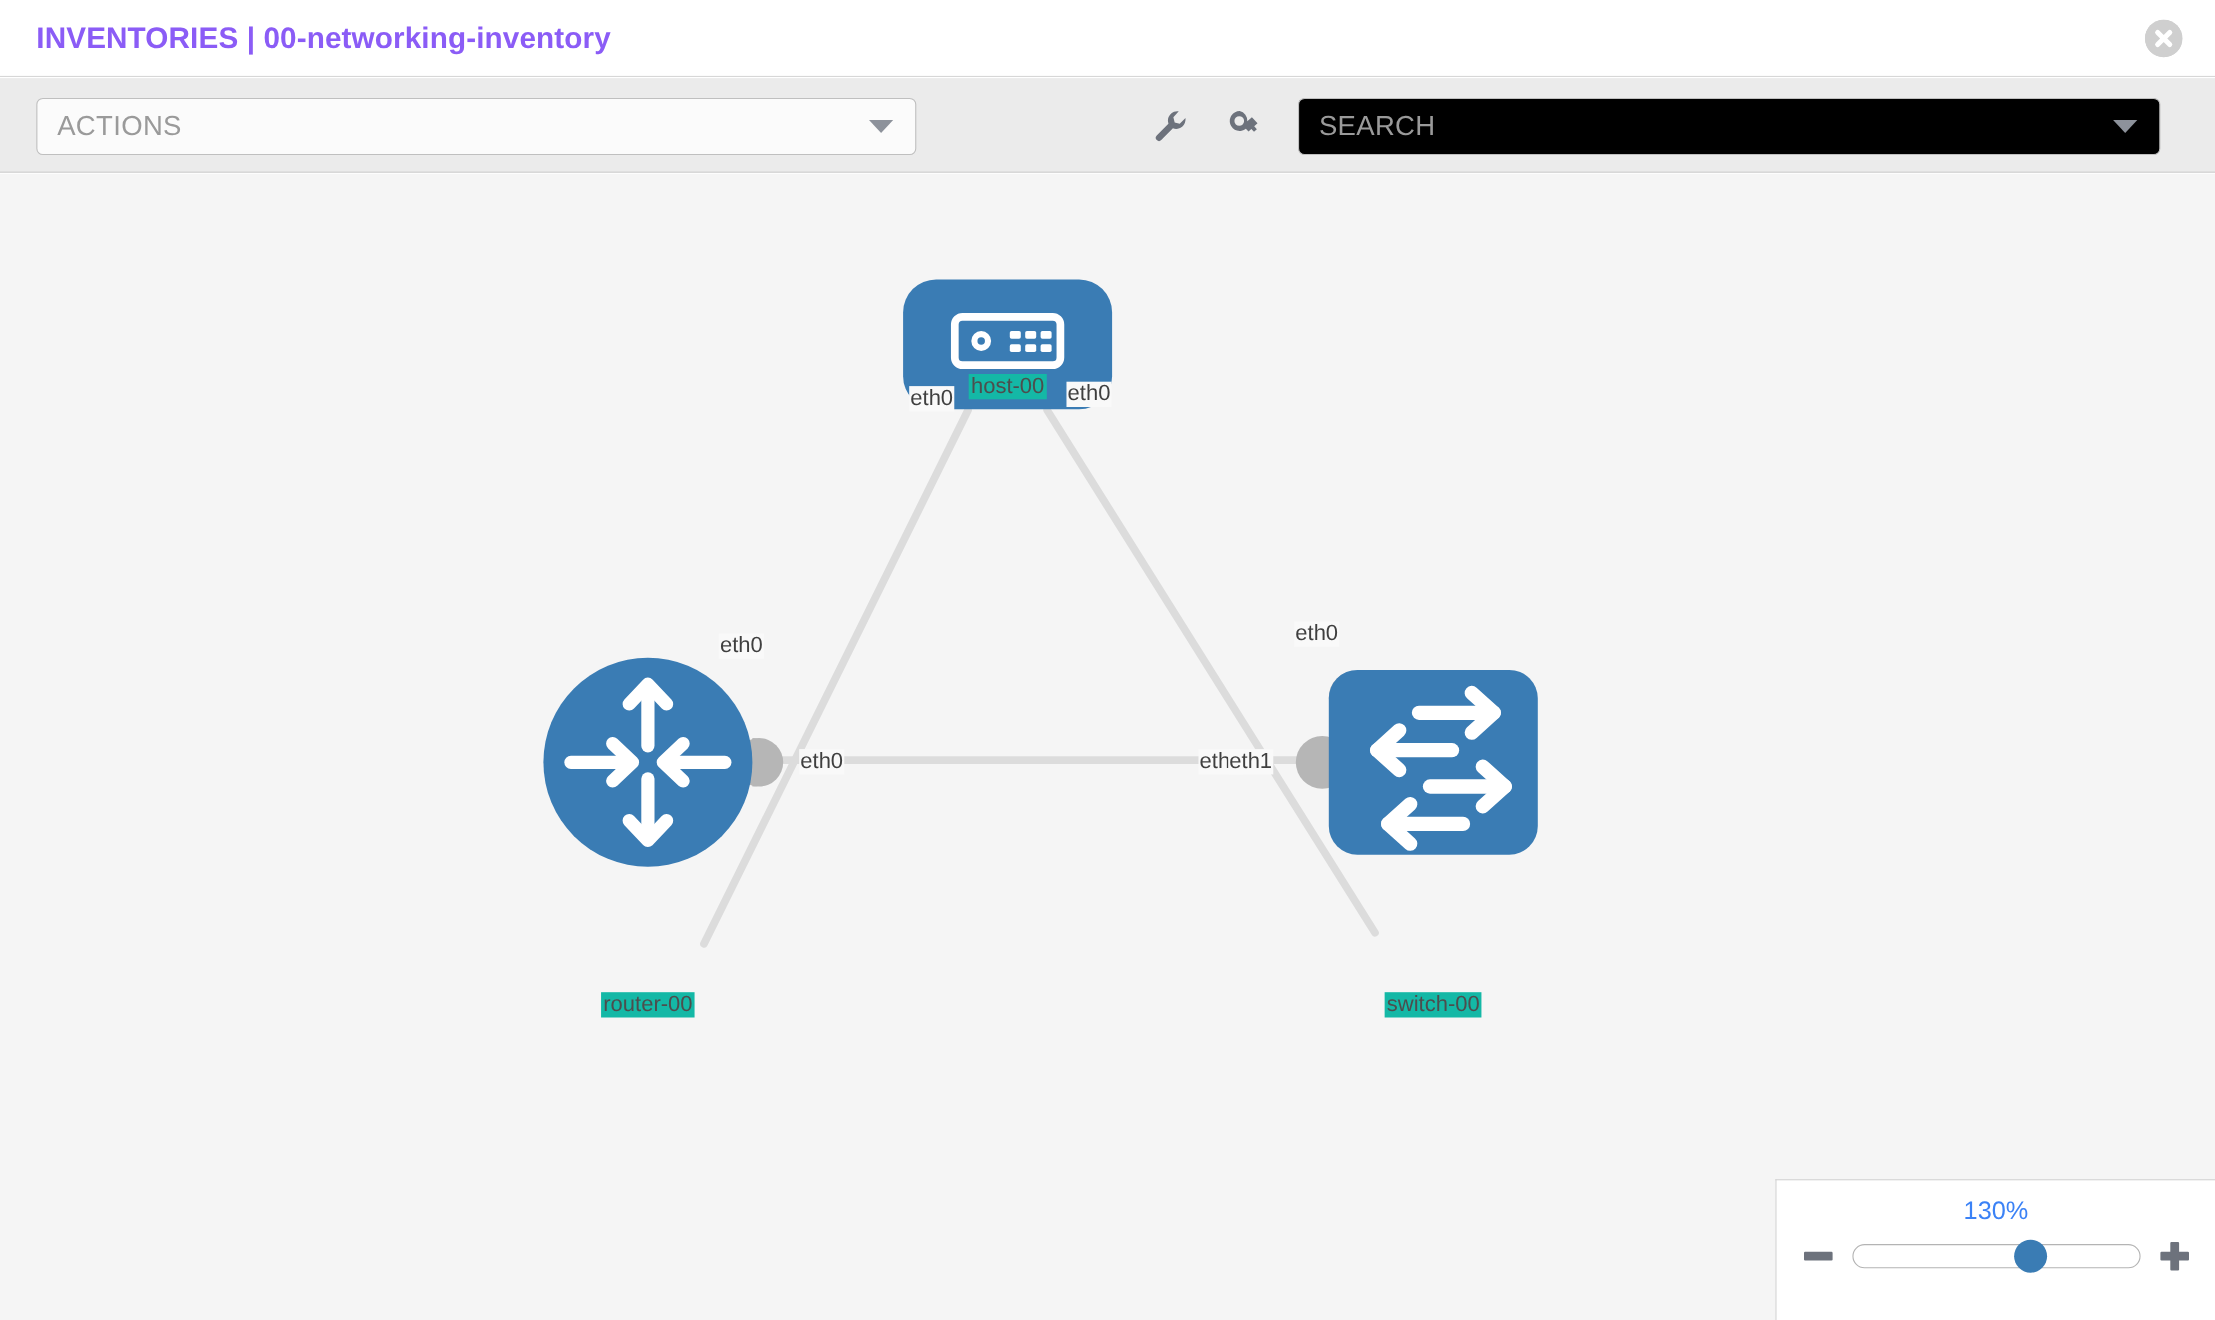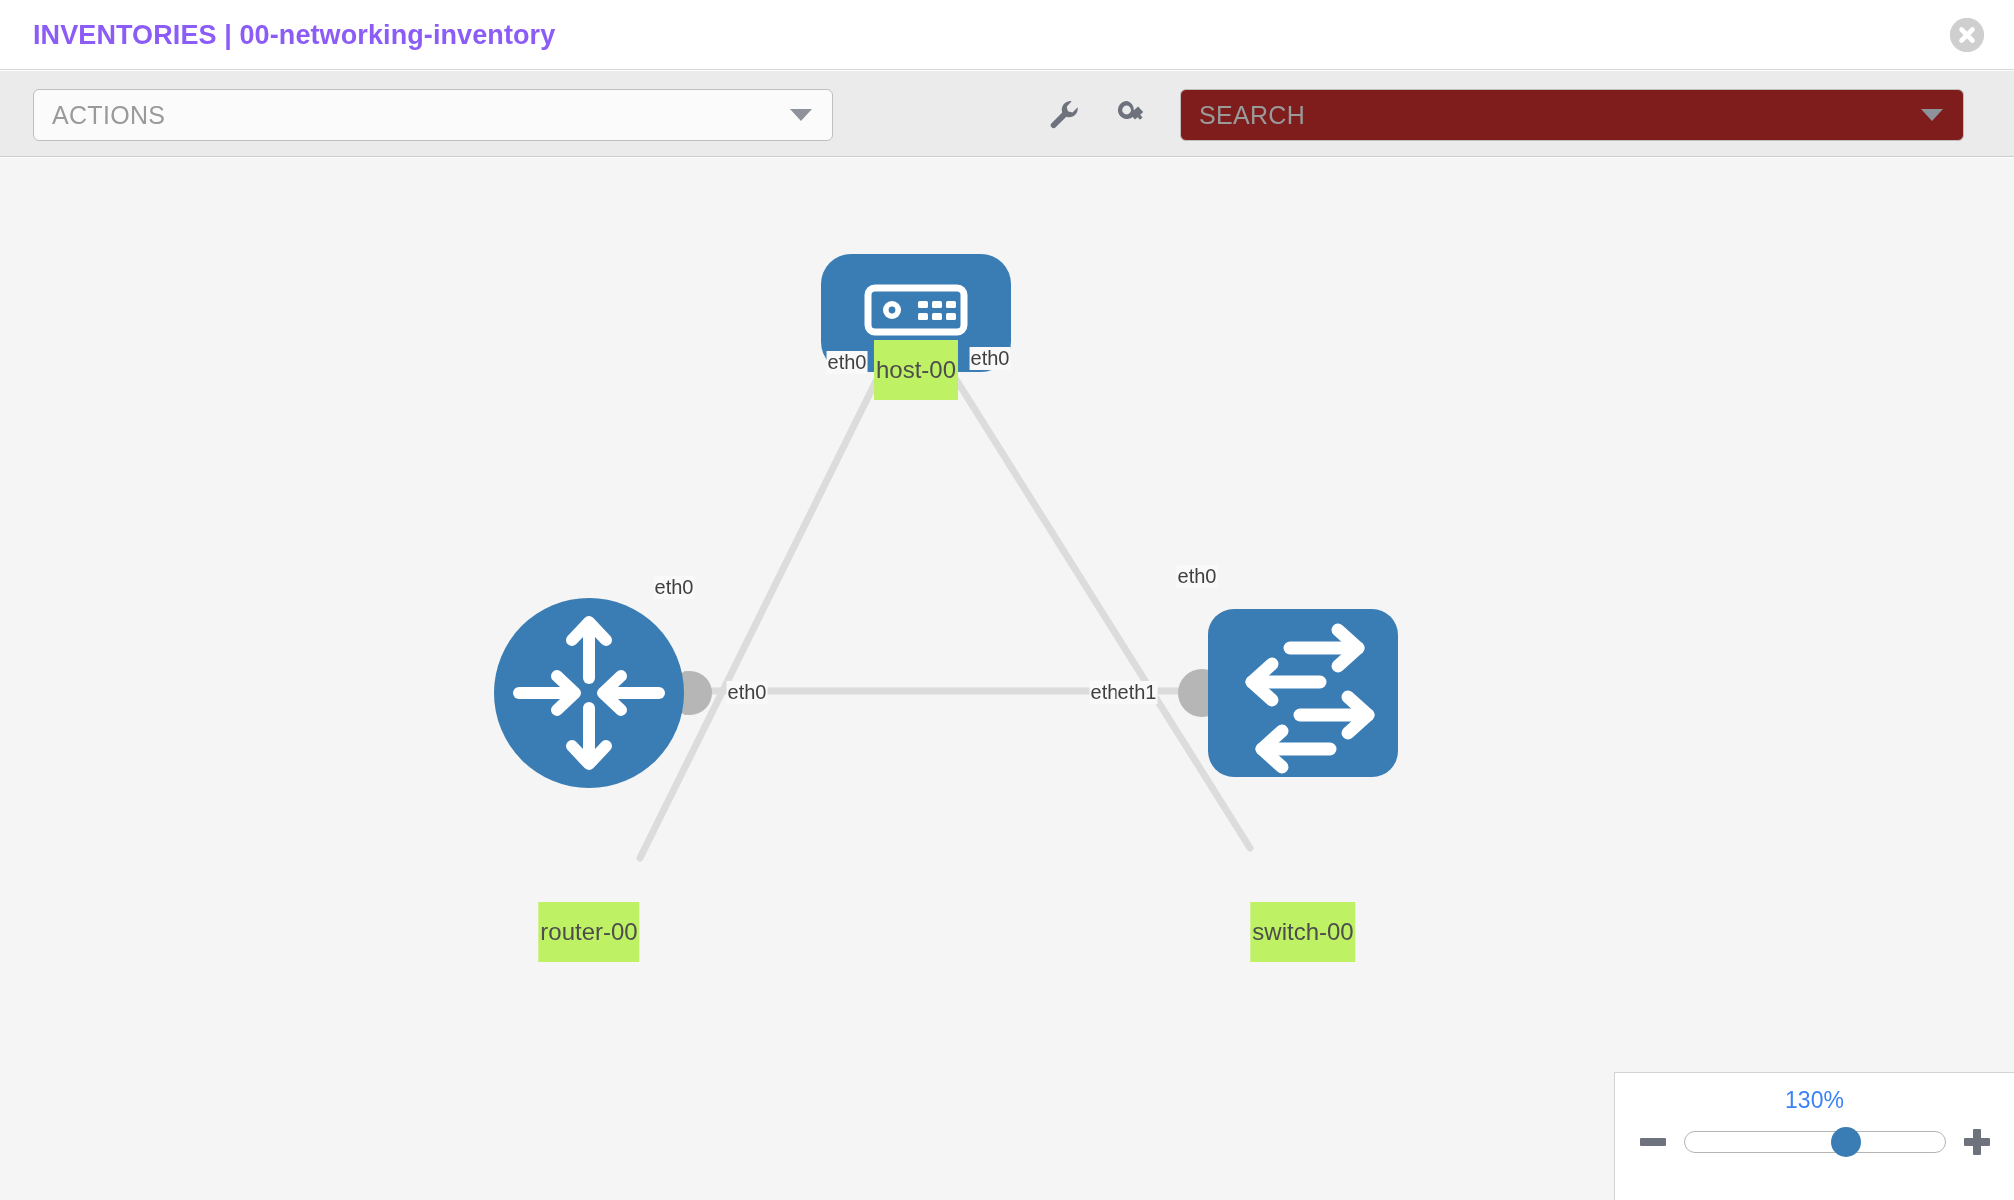--- a/index.html
+++ b/index.html
@@ -72,21 +72,21 @@
     transform: translateY(-50%);
     cursor: pointer;
   }
   .wrench-icon { left: 1046px; width: 34px; height: 34px; }
   .key-icon    { left: 1114px; width: 34px; height: 34px; }
   .tool-icon svg { display: block; }
 
   .search-box {
     position: absolute; left: 1180px; top: 18px;
     width: 784px; height: 52px;
-    background: #7f1d1d;
+    background: #000000;
     border: 1px solid #bfbfbf;
     border-radius: 6px;
     cursor: text;
   }
   .search-placeholder {
     position: absolute; left: 18px; top: 50%;
     transform: translateY(-50%);
     font-size: 25px; color: #9a9a9a;
     letter-spacing: 0.3px;
   }
@@ -96,25 +96,25 @@
     position: absolute; left: 0; top: 158px;
     width: 2014px; height: 1042px;
     background: #f5f5f5;
     overflow: hidden;
   }
   .topology-svg { position:absolute; left:0; top:0; }
 
   
   .node-label {
     position: absolute;
-    font-size: 24px;
+    font-size: 20px;
     color: #4d4d4d;
-    background: #bef264;
+    background: #14b8a6;
     white-space: nowrap;
-    padding: 16px 2px;
+    padding: 0 2px;
     transform: translateX(-50%);
   }
   .iface-label {
     position: absolute;
     font-size: 20px;
     color: #3f3f3f;
     background: #f9f9f9;
     white-space: nowrap;
     padding: 0 1px;
     transform: translateX(-50%);

